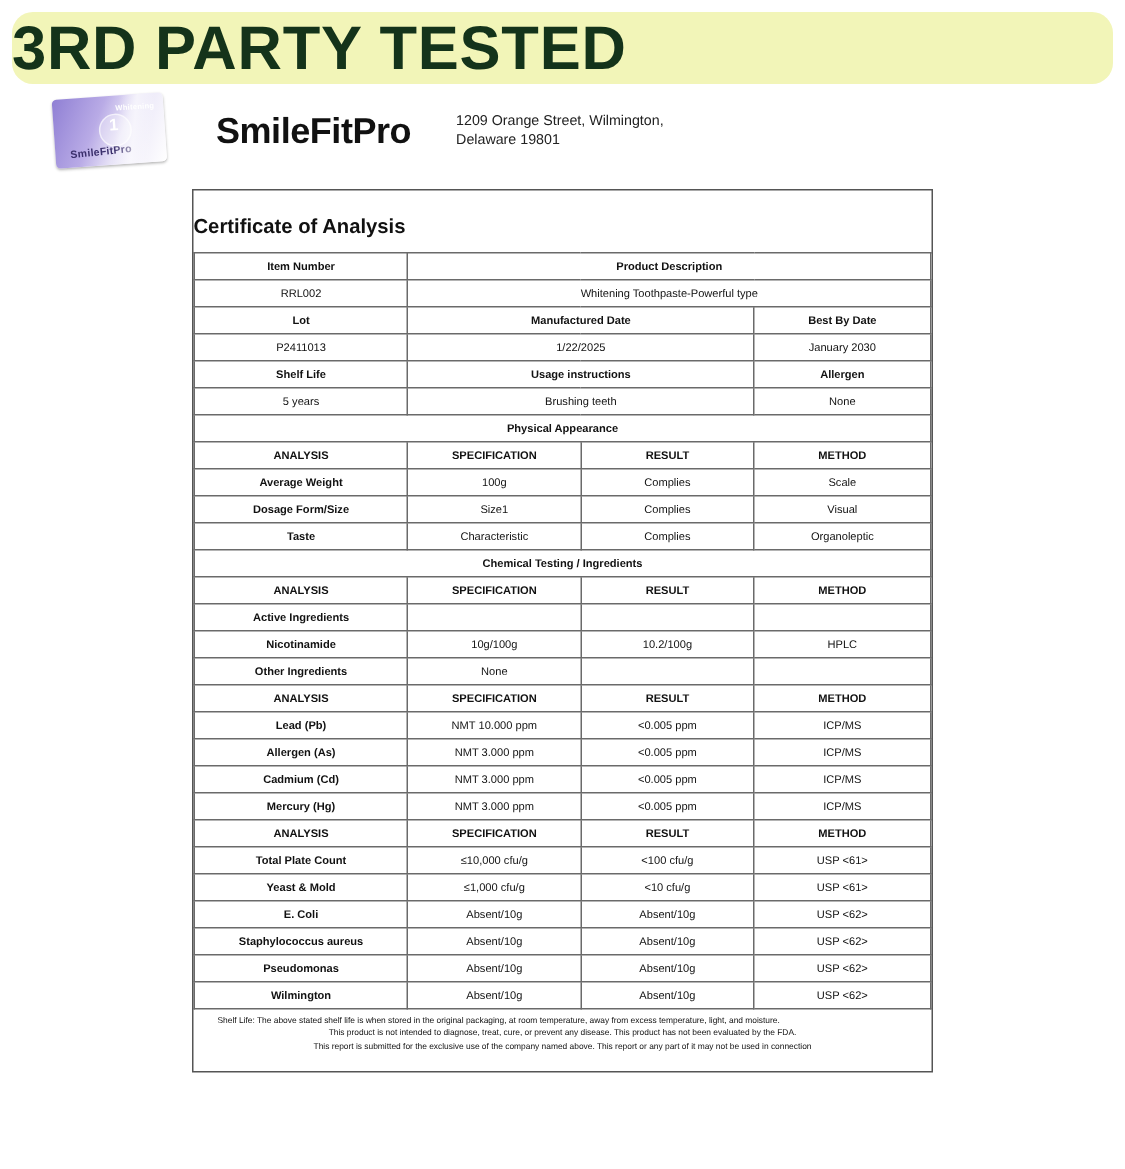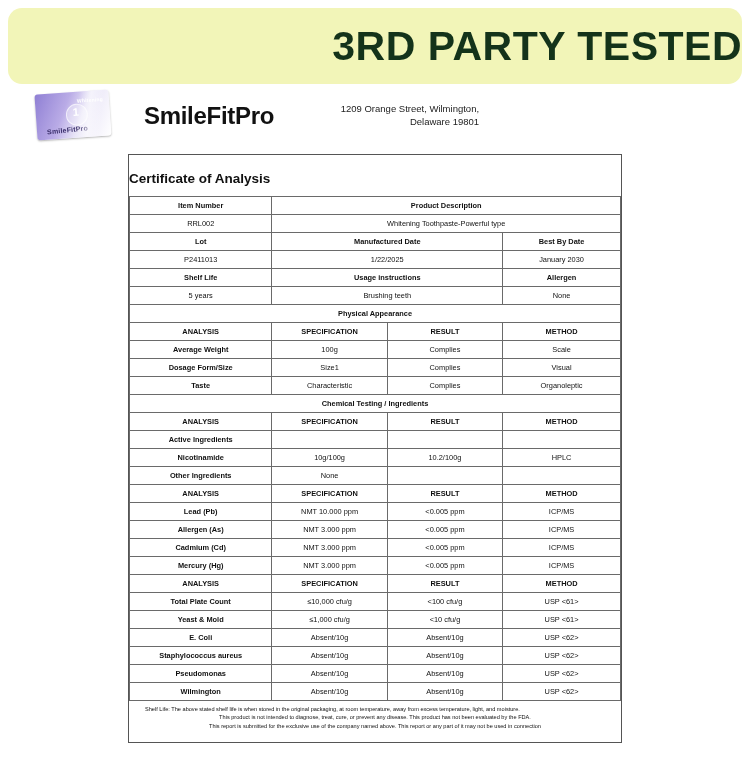--- a/index.html
+++ b/index.html
@@ -12,26 +12,26 @@
     height: 779px;
     font-family: "Liberation Sans", sans-serif;
     color: #111;
     position: relative;
     overflow: hidden;
   }
 
   
   .banner {
     margin: 8px 8px 0 8px;
-    height: 76px;
+    height: 48px;
     background: #f2f5b8;
     border-radius: 14px;
     display: flex;
     align-items: center;
-    justify-content: flex-end;
+    justify-content: flex-start;
   }
   .banner-text {
     font-family: "Liberation Sans", sans-serif;
     font-weight: bold;
     font-size: 41px;
     letter-spacing: 0.5px;
     color: #14331a;
     white-space: nowrap;
   }
 
@@ -111,21 +111,20 @@
     color: #111;
     margin-left: 28px;
     letter-spacing: -0.3px;
   }
   .brand-addr {
     font-size: 9.5px;
     color: #222;
     line-height: 1.35;
     margin-left: 30px;
     max-width: 175px;
-    text-align: right;
   }
 
   
   .sheet {
     position: relative;
     margin: 8px auto 0 auto;
     width: 494px;
     background: #fff;
     border: 1px solid #555;
     box-sizing: border-box;

